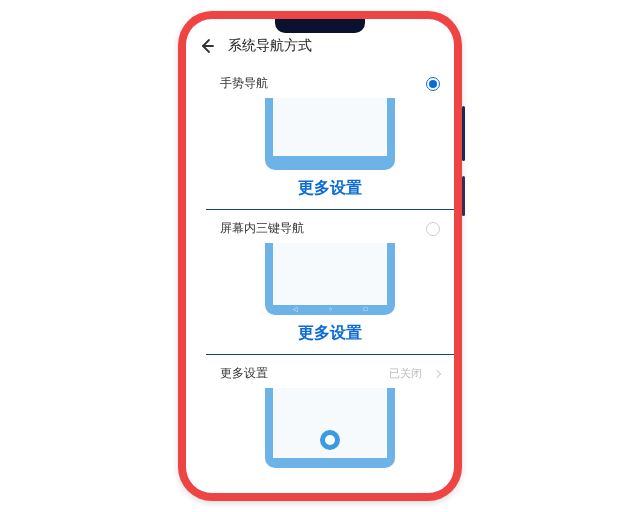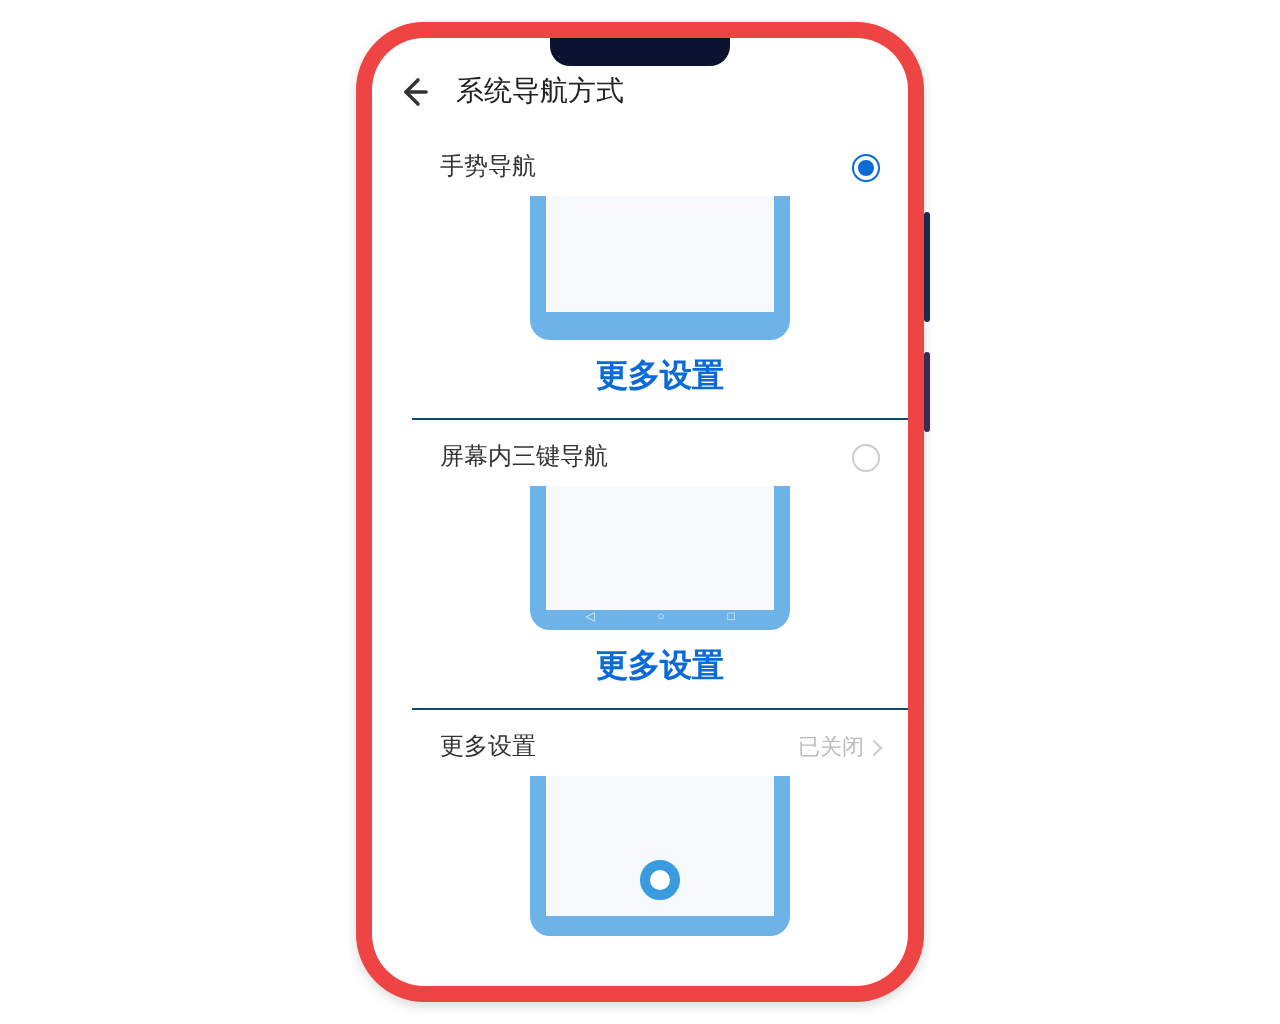--- a/index.html
+++ b/index.html
@@ -79,21 +79,21 @@
   .navkeys span { color: #fff; opacity: 0.9; font-size: 6px; line-height: 1; }
   .preview .float-dot {
     position: absolute; left: 50%; bottom: 18px; transform: translateX(-50%);
     width: 20px; height: 20px; border-radius: 50%;
     border: 5px solid #3a9be0; background: #fff;
   }
   .more {
     text-align: center; color: #0a6bd6;
     font-size: 16px; font-weight: 600; padding: 4px 0 2px 0;
   }
-  .status { font-size: 11px; color: #bbb; display:flex; align-items:center; gap:2px; }
+  .status { font-size: 11px; color: #bbb; display:flex; align-items:center; gap:12px; }
   .chev { width: 6px; height: 6px; border-top: 1.5px solid #ccc; border-right: 1.5px solid #ccc; transform: rotate(45deg); }
   .section.float .row { margin-bottom: 2px; }
   .section.float .preview { height: 80px; }
 </style>
 </head>
 <body>
 
 <div class="phone">
   <div class="side-btn vol"></div>
   <div class="side-btn pwr"></div>

